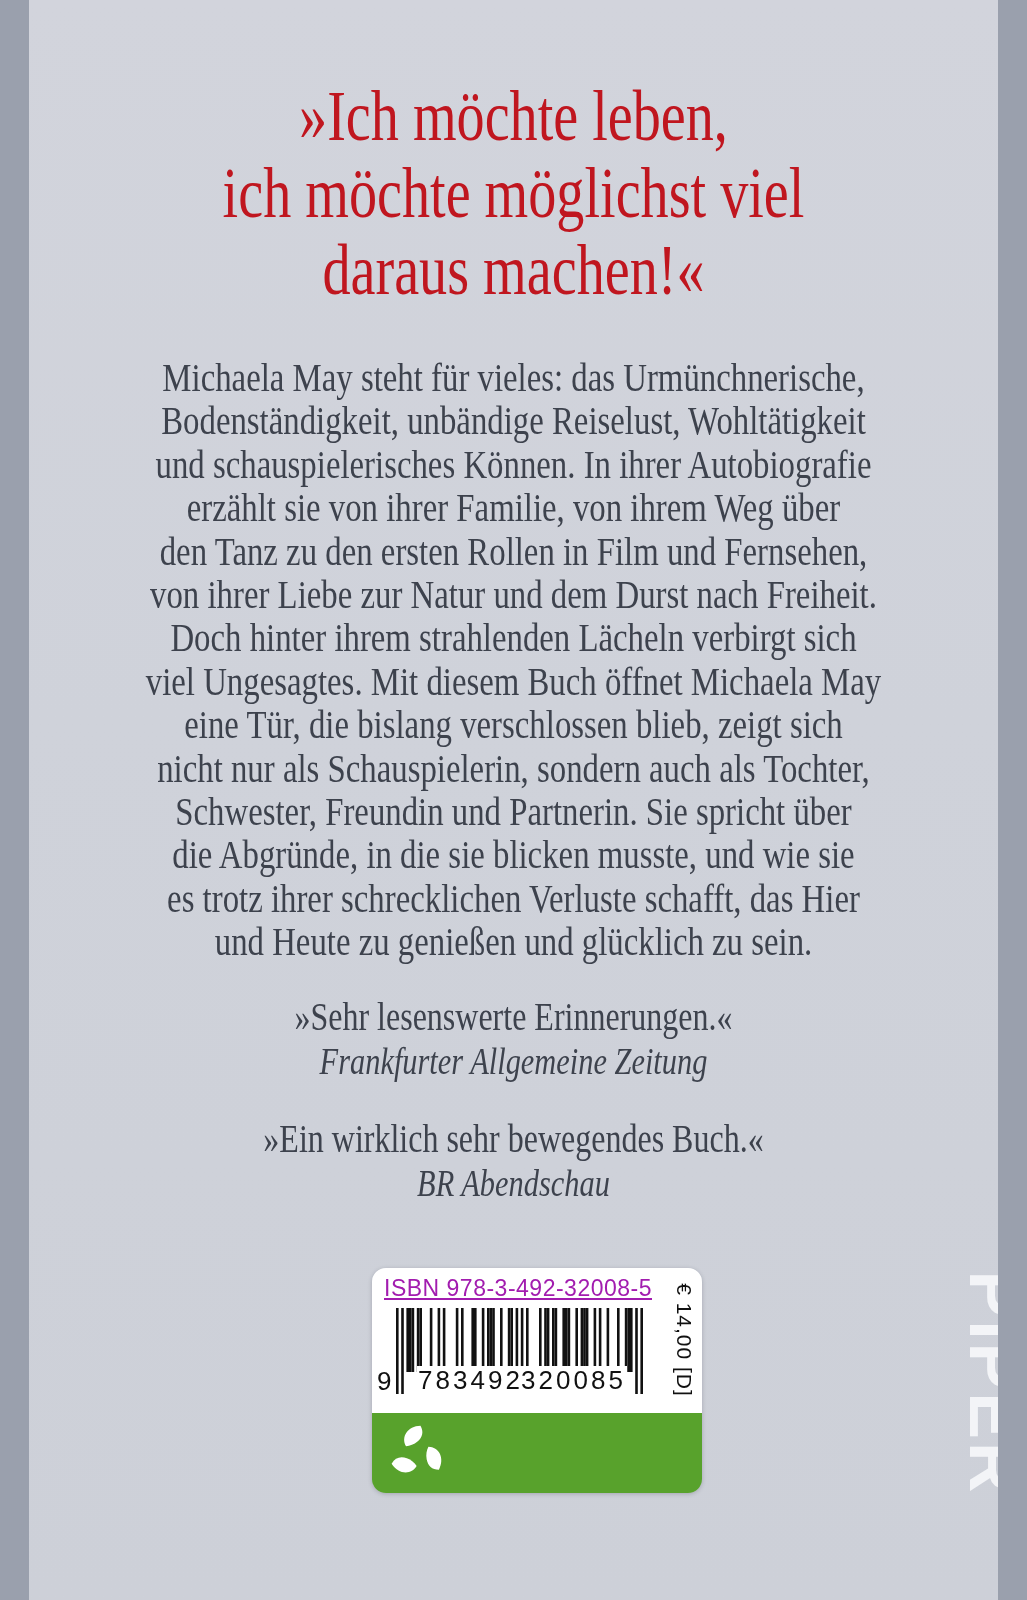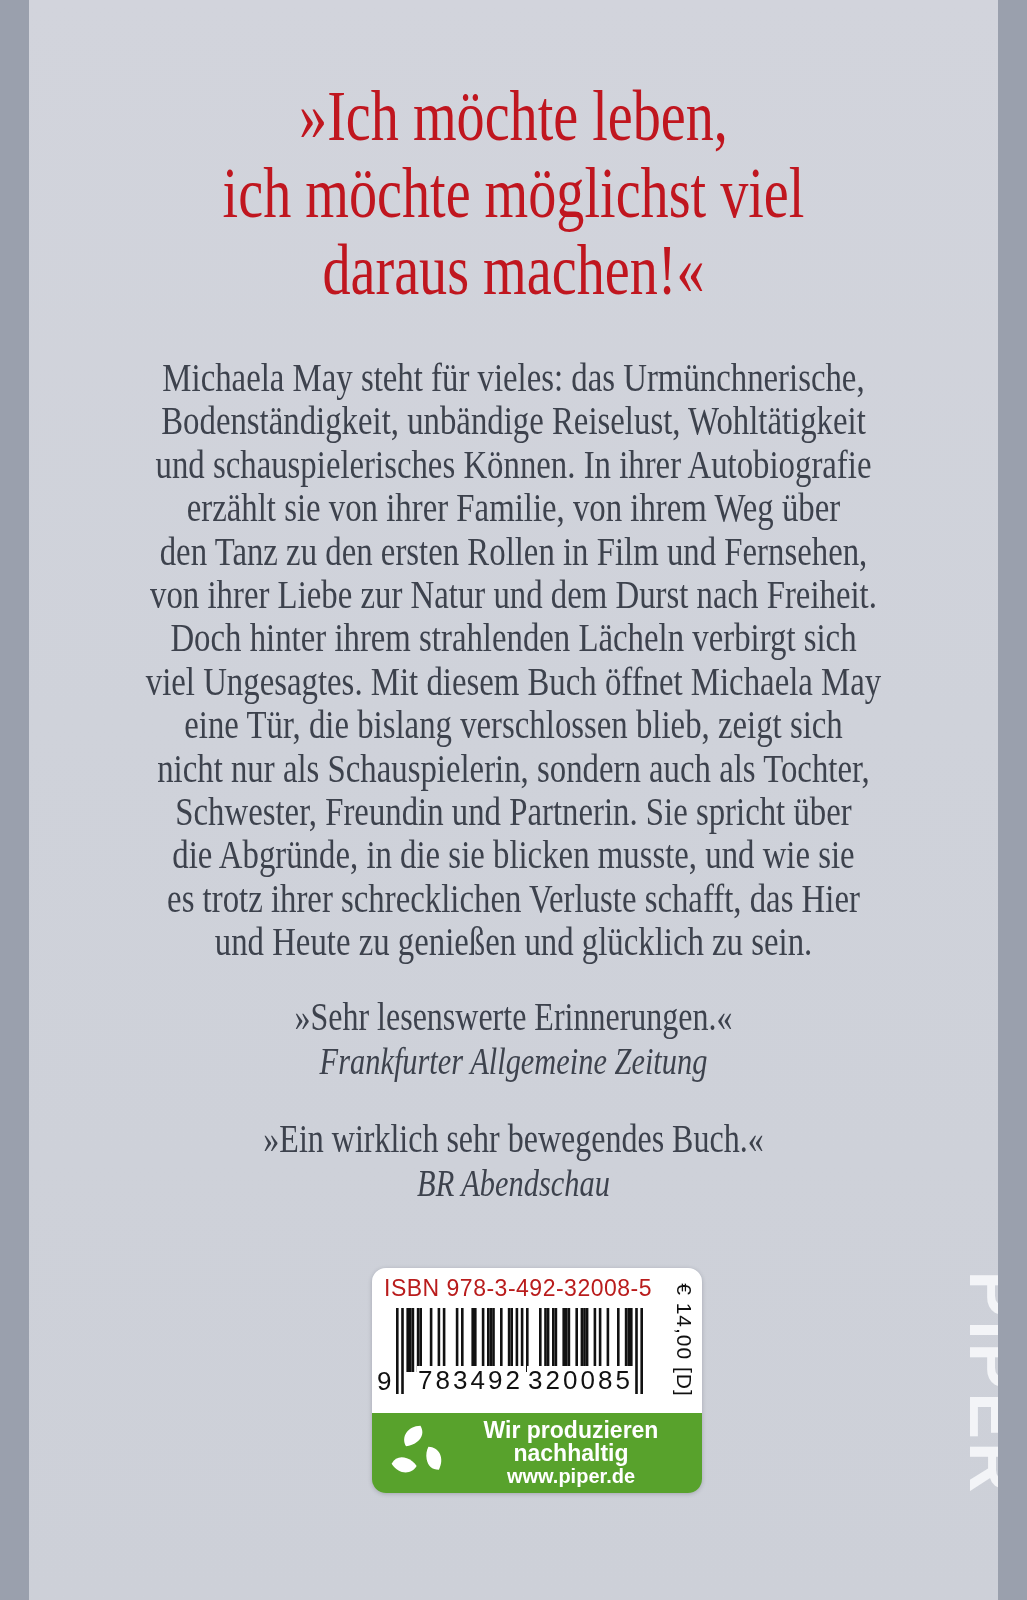--- a/index.html
+++ b/index.html
@@ -50,34 +50,35 @@
   
   .sticker {
     position:absolute; left:343px; top:1268px; width:330px;
     border-radius:14px; overflow:hidden;
     box-shadow:0 1px 4px rgba(40,45,60,.25);
     font-family:"Liberation Sans", sans-serif;
   }
   .sticker-white { position:relative; height:145px; background:#ffffff; }
   .isbn-line {
     padding-top:7px; text-align:center;
-    font-size:23px; letter-spacing:.5px; color:#b91c1c;
+    font-size:23px; letter-spacing:.5px; color:#a21caf;
     width:292px; 
+    text-decoration:underline;
   }
   .barcode-wrap { position:absolute; left:24px; top:40px; width:248px; height:88px; }
   .barcode-wrap svg { position:absolute; left:0; top:0; }
   .digits-row { position:absolute; left:0; top:58px; width:100%; height:28px; font-size:26px; color:#111; }
   .lead-digit { position:absolute; left:-19px; top:0; }
   .digit-group {
     position:absolute; top:0; height:28px;
     background:#fff; text-align:center;
     letter-spacing:3px; line-height:28px;
   }
   .dg-1 { left:21px;  width:107px; }
-  .dg-2 { left:131px; width:107px; }
+  .dg-2 { left:124px; width:107px; }
   .price {
     position:absolute; left:312px; top:72px;
     transform:translate(-50%,-50%) rotate(90deg);
     white-space:nowrap; font-size:21px; color:#111; letter-spacing:1px;
   }
   .sticker-green {
     height:80px; background:var(--green,#58a22c);
     display:flex; align-items:center; padding:0 8px 0 14px;
     color:#ffffff;
   }
@@ -196,23 +197,18 @@
     <div class="sticker-green">
       <svg class="eco-icon" viewBox="-50 -50 100 100">
         <g fill="#ffffff">
           <g transform="rotate(15)">
             <path d="M -6 -44 C -26 -38 -32 -18 -20 -6 C -14 -8 -8 -12 -4 -18 C 2 -27 2 -36 -6 -44 Z"></path>
             <path transform="rotate(120)" d="M -6 -44 C -26 -38 -32 -18 -20 -6 C -14 -8 -8 -12 -4 -18 C 2 -27 2 -36 -6 -44 Z"></path>
             <path transform="rotate(240)" d="M -6 -44 C -26 -38 -32 -18 -20 -6 C -14 -8 -8 -12 -4 -18 C 2 -27 2 -36 -6 -44 Z"></path>
           </g>
         </g>
       </svg>
-      <div class="eco-text">
-        <div class="eco-l1">Wir produzieren</div>
-        <div class="eco-l2">nachhaltig</div>
-        <div class="eco-l3">www.piper.de</div>
-      </div>
     </div>
   </div>
 
   <div class="publisher">PIPER</div>
 
 </div>
 
 </body></html>

